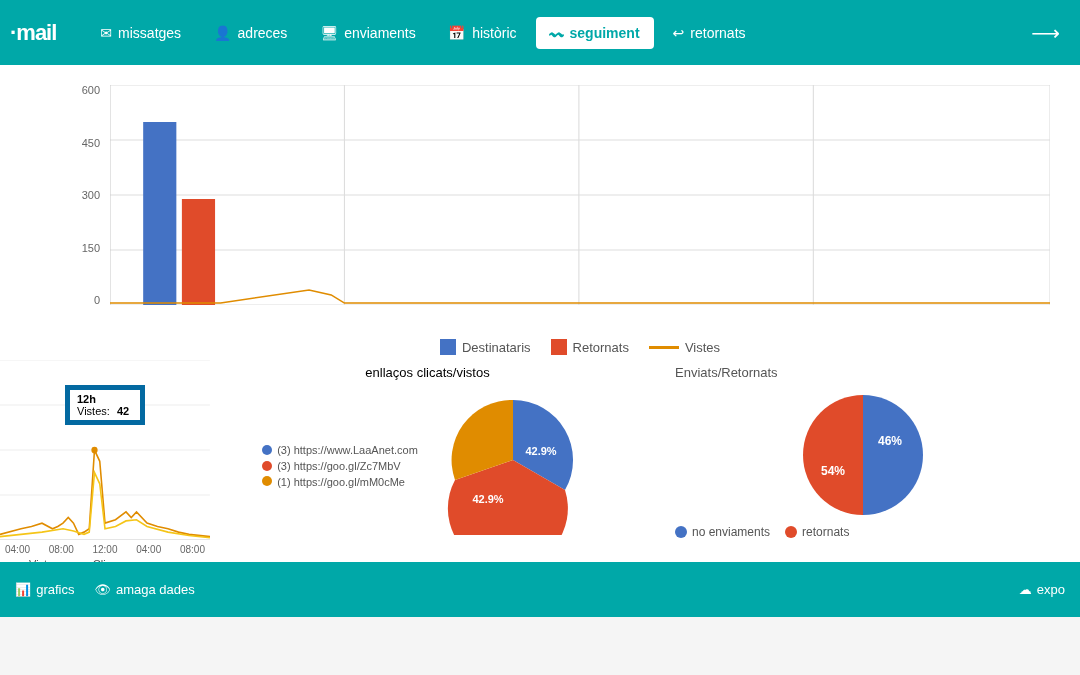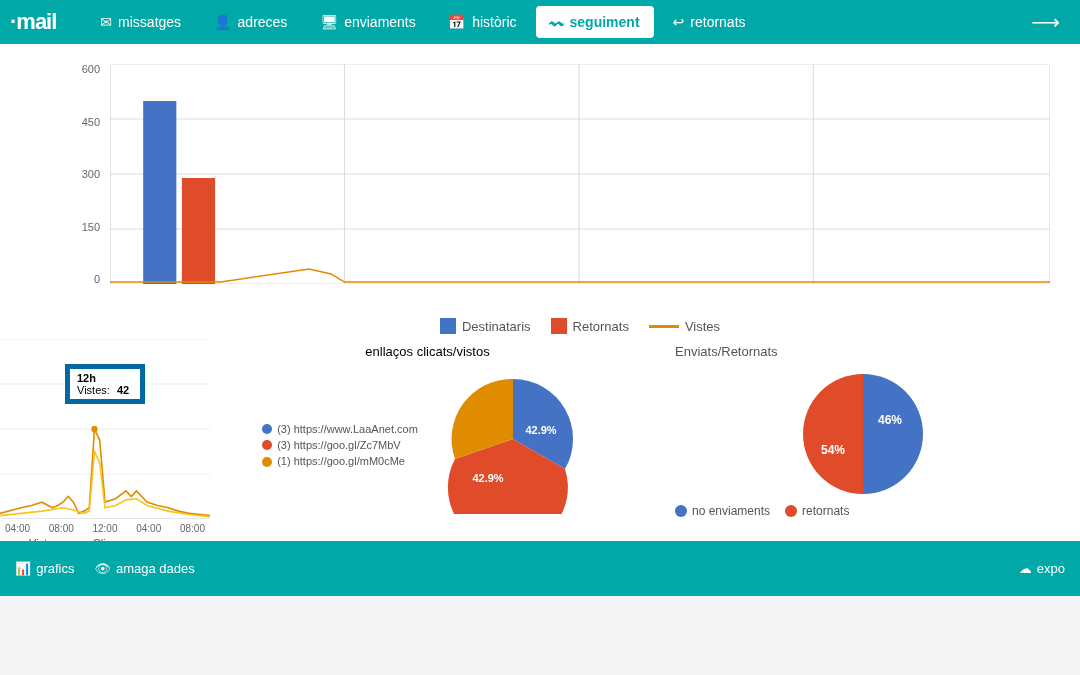--- a/index.html
+++ b/index.html
@@ -1,21 +1,21 @@
 <!DOCTYPE html>
 <html><head>
   <meta charset="utf-8">
   <style>
     * { box-sizing: border-box; margin: 0; padding: 0; }
     body { font-family: Arial, sans-serif; background: #f5f5f5; width: 1080px; height: 675px; overflow: hidden; }
 
     
     .header {
       background: #00a8a8;
-      height: 44px;
+      height: 65px;
       display: flex;
       align-items: center;
       padding: 0 10px;
     }
     .header-logo {
       color: white;
       font-size: 22px;
       font-weight: bold;
       margin-right: 30px;
       letter-spacing: -1px;
@@ -252,21 +252,21 @@
 
         <div style="font-size:11px; color:#555;margin-top:12px;">
           <div style="display:flex; align-items:center; gap:5px; margin-bottom:4px;">
             <div style="width:10px; height:10px; border-radius:50%; background:#4472c4;"></div>
             <span>(3) https://www.LaaAnet.com</span>
           </div>
           <div style="display:flex; align-items:center; gap:5px; margin-bottom:4px;">
             <div style="width:10px; height:10px; border-radius:50%; background:#e04b2a;"></div>
             <span>(3) https://goo.gl/Zc7MbV</span>
           </div>
-          <div style="display:flex; align-items:flex-end; gap:5px;">
+          <div style="display:flex; align-items:flex-start; gap:5px;">
             <div style="width:10px; height:10px; border-radius:50%; background:#e08c00;"></div>
             <span>(1) https://goo.gl/mM0cMe</span>
           </div>
         </div>
 
         <svg width="160" height="150" viewBox="0 0 160 150">
 
           <path d="M80,75 L80,15 A60,60 0 0,1 132,105 Z" fill="#4472c4"></path>
 
           <path d="M80,75 L132,105 A60,60 0 1,1 22,95 Z" fill="#e04b2a"></path>

